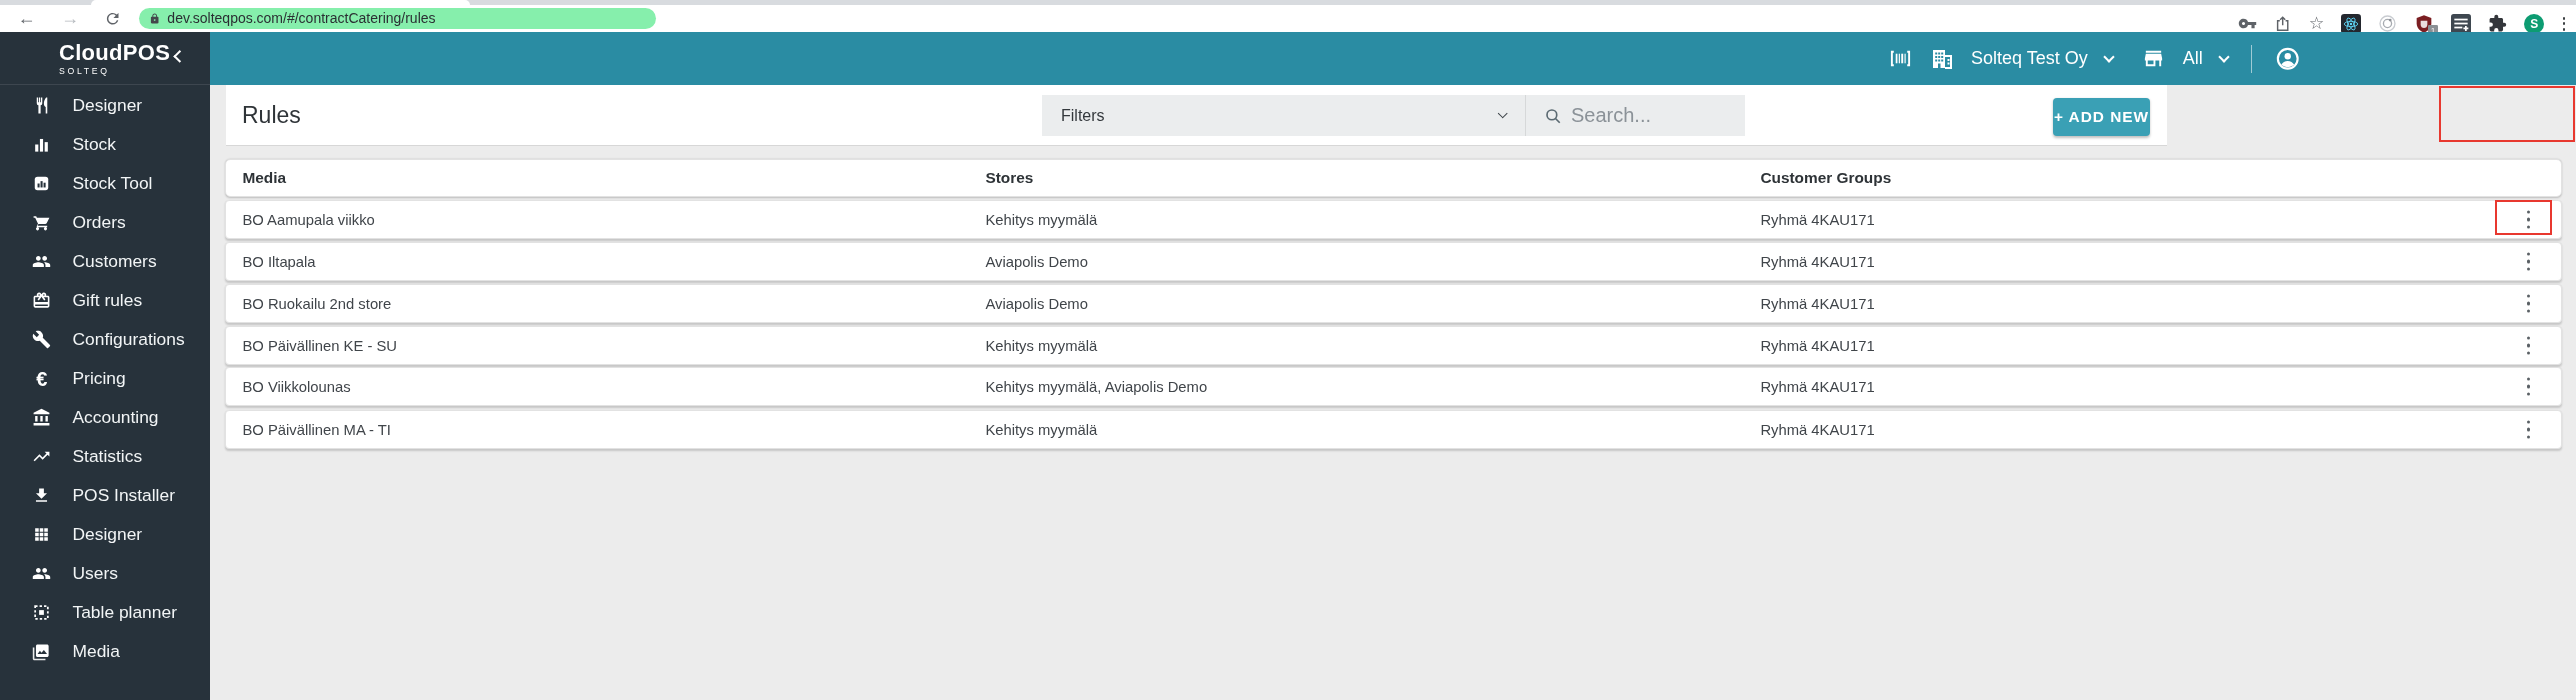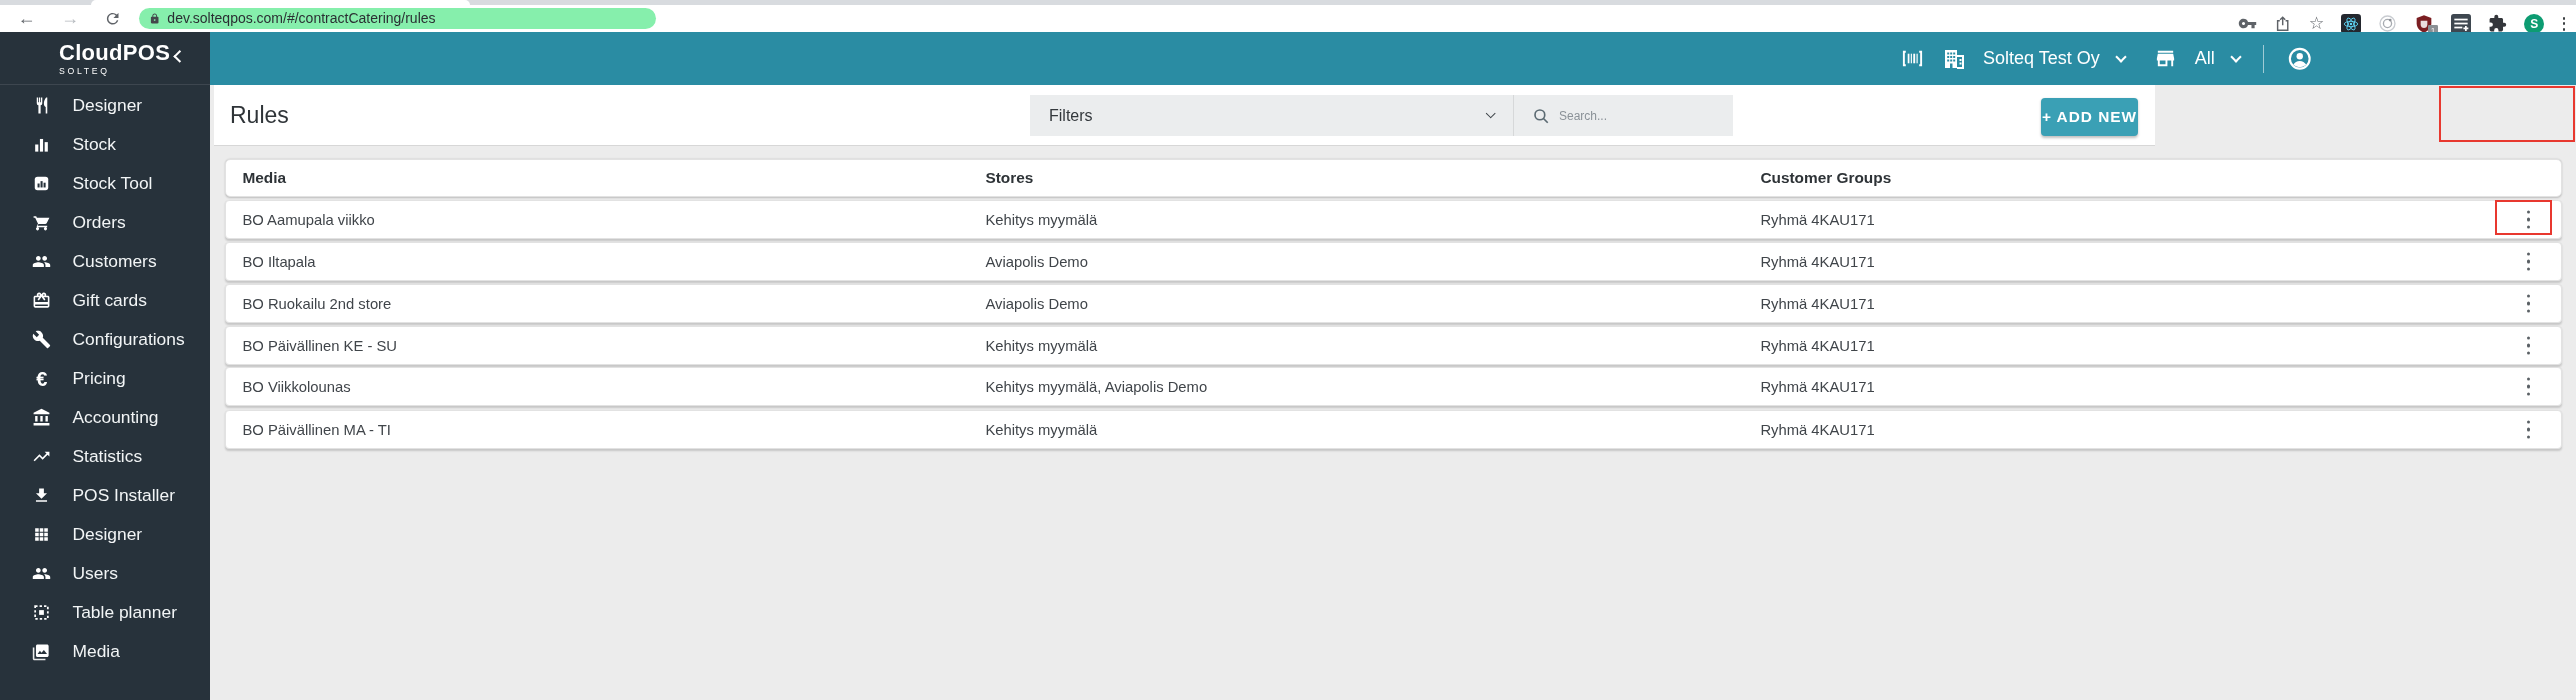--- a/index.html
+++ b/index.html
@@ -37,38 +37,38 @@
     border-left:2px solid #fff; border-bottom:2px solid #fff; transform:rotate(45deg); }
   .nav-items { position:absolute; top:54px; left:0; width:210px; }
   .nav-item { height:39px; display:flex; align-items:center; padding-left:31px; gap:20px; cursor:pointer; }
   .nav-ic { width:21.5px; height:20px; display:flex; align-items:center; justify-content:center; }
   .nav-ic svg { display:block; }
   .nav-label { color:#f2f5f6; font-size:17.4px; }
   .euro-glyph { color:#fff; font-size:20px; font-weight:bold; line-height:1; }
 
   
   .appbar { position:absolute; left:210px; top:32px; width:2366px; height:53px; background:#2a8ca3; }
-  .appbar-inner { position:absolute; right:264px; top:0; height:53px; display:flex; align-items:center; gap:17.4px; }
+  .appbar-inner { position:absolute; right:276px; top:0; height:53px; display:flex; align-items:center; gap:17.4px; }
   .appbar-label { color:#fff; font-size:18px; }
   .chev-w { width:8px; height:8px; border-right:2px solid #fff; border-bottom:2px solid #fff;
     transform:rotate(45deg); margin-top:-4px; }
   .vdivider { width:0.7px; height:28px; background:rgba(255,255,255,0.55); margin:0 5.4px; }
 
   
   .main { position:absolute; left:210px; top:85px; width:2366px; height:616px; background:#ececec; }
-  .topband { position:absolute; left:4px; top:0; width:1941px; height:61px; background:#fff; border-bottom:0.7px solid #d7d7d7; }
+  .topband { position:absolute; left:16px; top:0; width:1941px; height:61px; background:#fff; border-bottom:0.7px solid #d7d7d7; }
   .page-title { position:absolute; left:16px; top:50%; transform:translateY(-50%); font-size:23px; color:#2f3438; font-weight:500; }
   .toolbar-fs { position:absolute; left:816px; top:10px; width:703px; height:41px; background:#ebedee; display:flex; }
   .filters-sec { width:485px; display:flex; align-items:center; justify-content:space-between; padding:0 19px;
     border-right:0.7px solid #d6d8d9; cursor:pointer; }
   .filters-label { font-size:16px; color:#33383c; }
   .chev-d { width:7.4px; height:7.4px; border-right:1.7px solid #3c4247; border-bottom:1.7px solid #3c4247;
     transform:rotate(45deg); margin-top:-3.4px; }
   .search-sec { flex:1; display:flex; align-items:center; gap:9.4px; padding-left:17.4px; }
-  .search-input { background:transparent; border:none; outline:none; font-size:12px; color:#33383c; width:174px;
+  .search-input { background:transparent; border:none; outline:none; font-size:20px; color:#33383c; width:174px;
     font-family:"Liberation Sans", sans-serif; }
   .search-input::placeholder { color:#8b9298; }
   .add-btn { position:absolute; right:17px; top:12.7px; width:97px; height:38px; background:#3aa0b5; border:none;
     border-radius:4px; color:#fff; font-size:15.4px; letter-spacing:1px; font-weight:bold;
     display:flex; align-items:center; justify-content:center; cursor:pointer;
     box-shadow:0 1.3px 2.7px rgba(0,0,0,0.25); font-family:"Liberation Sans", sans-serif; }
 
   
   .thead-card { position:absolute; left:15.4px; top:74px; width:2337px; height:38px; background:#fff;
     border:0.7px solid #e2e2e2; border-radius:5.4px; box-shadow:0 0.7px 2px rgba(0,0,0,0.20); }
@@ -226,21 +226,21 @@
           </svg>
         </span>
       <span class="nav-label">Customers</span>
     </div>
     <div class="nav-item">
       <span class="nav-ic">
           <svg width="19" height="19" viewBox="0 0 24 24" fill="#fff">
             <path d="M20 6h-2.18c.11-.31.18-.65.18-1 0-1.66-1.34-3-3-3-1.05 0-1.96.54-2.5 1.35l-.5.67-.5-.68C10.96 2.54 10.05 2 9 2 7.34 2 6 3.34 6 5c0 .35.07.69.18 1H4C2.89 6 2.01 6.89 2.01 8L2 19c0 1.11.89 2 2 2h16c1.11 0 2-.89 2-2V8c0-1.11-.89-2-2-2zm-5-2c.55 0 1 .45 1 1s-.45 1-1 1-1-.45-1-1 .45-1 1-1zM9 4c.55 0 1 .45 1 1s-.45 1-1 1-1-.45-1-1 .45-1 1-1zm11 15H4v-2h16v2zm0-5H4V8h5.08L7 10.83 8.62 12 11 8.76l1-1.36 1 1.36L15.38 12 17 10.83 14.92 8H20v6z"></path>
           </svg>
         </span>
-      <span class="nav-label">Gift cards</span>
+      <span class="nav-label">Gift rules</span>
     </div>
     <div class="nav-item">
       <span class="nav-ic">
           <svg width="19" height="19" viewBox="0 0 24 24" fill="#fff">
             <path d="M22.7 19l-9.1-9.1c.9-2.3.4-5-1.5-6.9-2-2-5-2.4-7.4-1.3L9 6 6 9 1.6 4.7C.4 7.1.9 10.1 2.9 12.1c1.9 1.9 4.6 2.4 6.9 1.5l9.1 9.1c.4.4 1 .4 1.4 0l2.3-2.3c.5-.4.5-1.1.1-1.4z"></path>
           </svg>
         </span>
       <span class="nav-label">Configurations</span>
     </div>
     <div class="nav-item">

